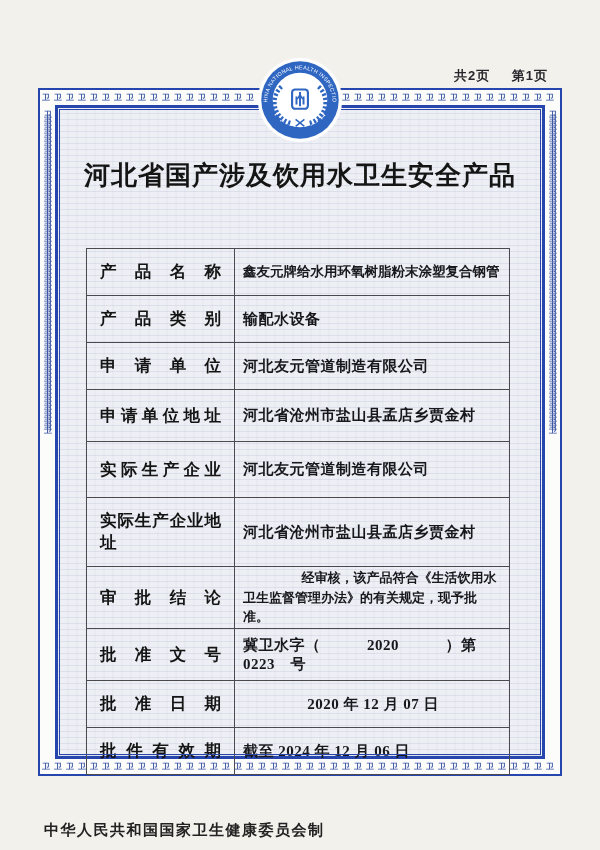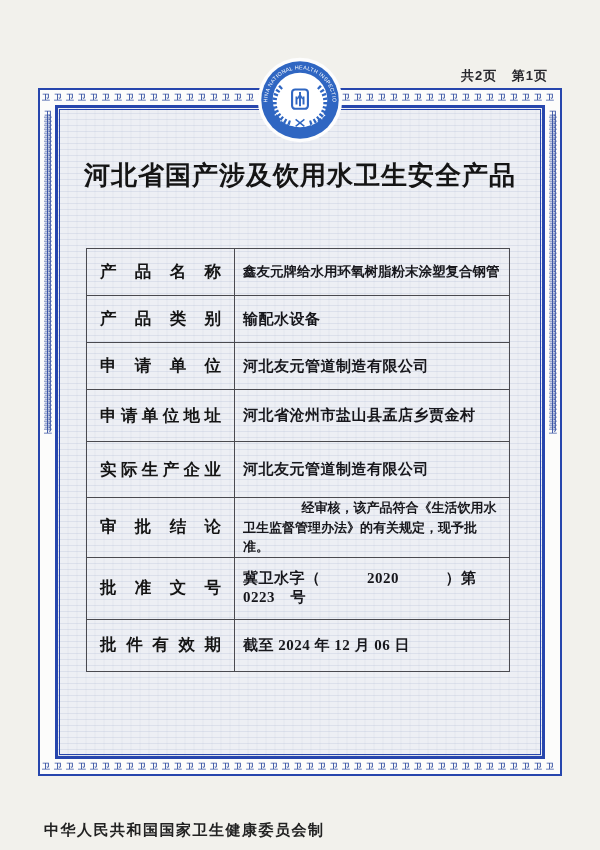--- a/index.html
+++ b/index.html
@@ -7,21 +7,21 @@
     width:600px;height:850px;position:relative;overflow:hidden;
     background:#f2f1ec;
     font-family:"Liberation Serif", serif;
     color:#1c1c1c;
   }
   .pagination{
     position:absolute;top:67px;right:52px;
     font-family:"Liberation Sans", sans-serif;
     font-size:13px;font-weight:bold;color:#26262b;letter-spacing:1px;
   }
-  .pagination span{margin-left:10px;}
+  .pagination span{margin-left:17px;}
   
   .frame{
     position:absolute;left:38px;top:88px;width:524px;height:688px;
     border:2px solid #2746ad;background:#fcfcfb;
     box-sizing:border-box;
   }
   .band{
     position:absolute;overflow:hidden;color:#3b56a5;
     font-size:8px;font-weight:bold;letter-spacing:4px;line-height:13px;
     font-family:"Liberation Sans", sans-serif;
@@ -133,31 +133,39 @@
   <tr>
     <td class="label">申请单位地址</td>
     <td class="value">河北省沧州市盐山县孟店乡贾金村</td>
   </tr>
 
   <tr>
     <td class="label">实际生产企业</td>
     <td class="value">河北友元管道制造有限公司</td>
   </tr>
 
+  <tr>
+    <td class="label">实际生产企业地址</td>
+    <td class="value">河北省沧州市盐山县孟店乡贾金村</td>
+  </tr>
 
   <tr>
     <td class="label">审批结论</td>
     <td class="value paragraph">经审核，该产品符合《生活饮用水卫生监督管理办法》的有关规定，现予批准。</td>
   </tr>
 
   <tr>
     <td class="label">批准文号</td>
     <td class="value">冀卫水字（　　　2020　　　）第　0223　号</td>
   </tr>
 
+  <tr>
+    <td class="label">批准日期</td>
+    <td class="value center">2020 年 12 月 07 日</td>
+  </tr>
 
   <tr>
     <td class="label">批件有效期</td>
     <td class="value">截至 2024 年 12 月 06 日</td>
   </tr>
 </tbody>
       </table>
     </div>
   </div>
 

